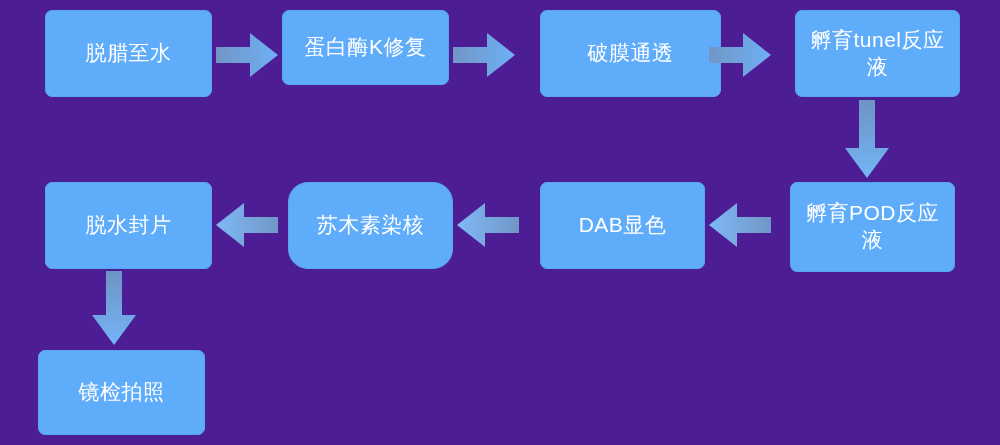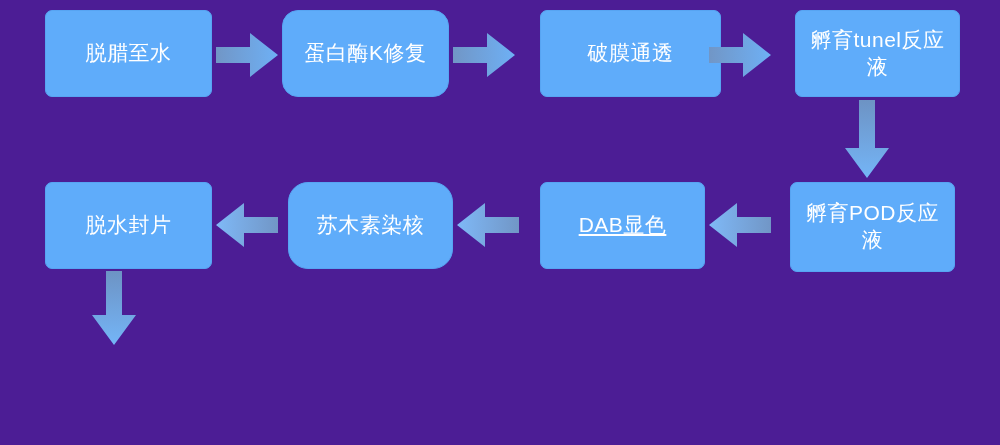--- a/index.html
+++ b/index.html
@@ -62,21 +62,21 @@
       <defs>
         <linearGradient id="gradR1" x1="0" y1="0" x2="1" y2="0">
           <stop offset="0%" stop-color="#7196c6"></stop>
           <stop offset="100%" stop-color="#6eb0f5"></stop>
         </linearGradient>
       </defs>
       <polygon points="0,14 34,14 34,0 62,22 34,44 34,30 0,30" fill="url(#gradR1)"></polygon>
     </svg>
   </div>
 
-  <div class="node" style="left:282px; top:10px; width:167px; height:87px;border-radius:16px;">
+  <div class="node" style="left:282px; top:10px; width:167px; height:75px;">
     <span class="label">蛋白酶K修复</span>
   </div>
 
   <div class="arrow" style="left:453px; top:33px; width:62px; height:44px;">
     <svg viewBox="0 0 62 44" preserveAspectRatio="none">
       <defs>
         <linearGradient id="gradR2" x1="0" y1="0" x2="1" y2="0">
           <stop offset="0%" stop-color="#7196c6"></stop>
           <stop offset="100%" stop-color="#6eb0f5"></stop>
         </linearGradient>
@@ -126,21 +126,21 @@
       <defs>
         <linearGradient id="gradL1" x1="0" y1="0" x2="1" y2="0">
           <stop offset="0%" stop-color="#7fb9f7"></stop>
           <stop offset="100%" stop-color="#7196c6"></stop>
         </linearGradient>
       </defs>
       <polygon points="62,14 28,14 28,0 0,22 28,44 28,30 62,30" fill="url(#gradL1)"></polygon>
     </svg>
   </div>
 
-  <div class="node" style="left:540px; top:182px; width:165px; height:87px;text-decoration:underline;">
+  <div class="node" style="left:540px; top:182px; width:165px; height:87px;">
     <span class="label">DAB显色</span>
   </div>
 
   <div class="arrow" style="left:457px; top:203px; width:62px; height:44px;">
     <svg viewBox="0 0 62 44" preserveAspectRatio="none">
       <defs>
         <linearGradient id="gradL2" x1="0" y1="0" x2="1" y2="0">
           <stop offset="0%" stop-color="#7fb9f7"></stop>
           <stop offset="100%" stop-color="#7196c6"></stop>
         </linearGradient>
@@ -174,14 +174,17 @@
       <defs>
         <linearGradient id="gradD2" x1="0" y1="0" x2="0" y2="1">
           <stop offset="0%" stop-color="#6d93c4"></stop>
           <stop offset="100%" stop-color="#74b5f7"></stop>
         </linearGradient>
       </defs>
       <polygon points="14,0 30,0 30,44 44,44 22,74 0,44 14,44" fill="url(#gradD2)"></polygon>
     </svg>
   </div>
 
+  <div class="node" style="left:38px; top:350px; width:167px; height:85px;">
+    <span class="label">镜检拍照</span>
+  </div>
 
 </div>
 
 </body></html>

